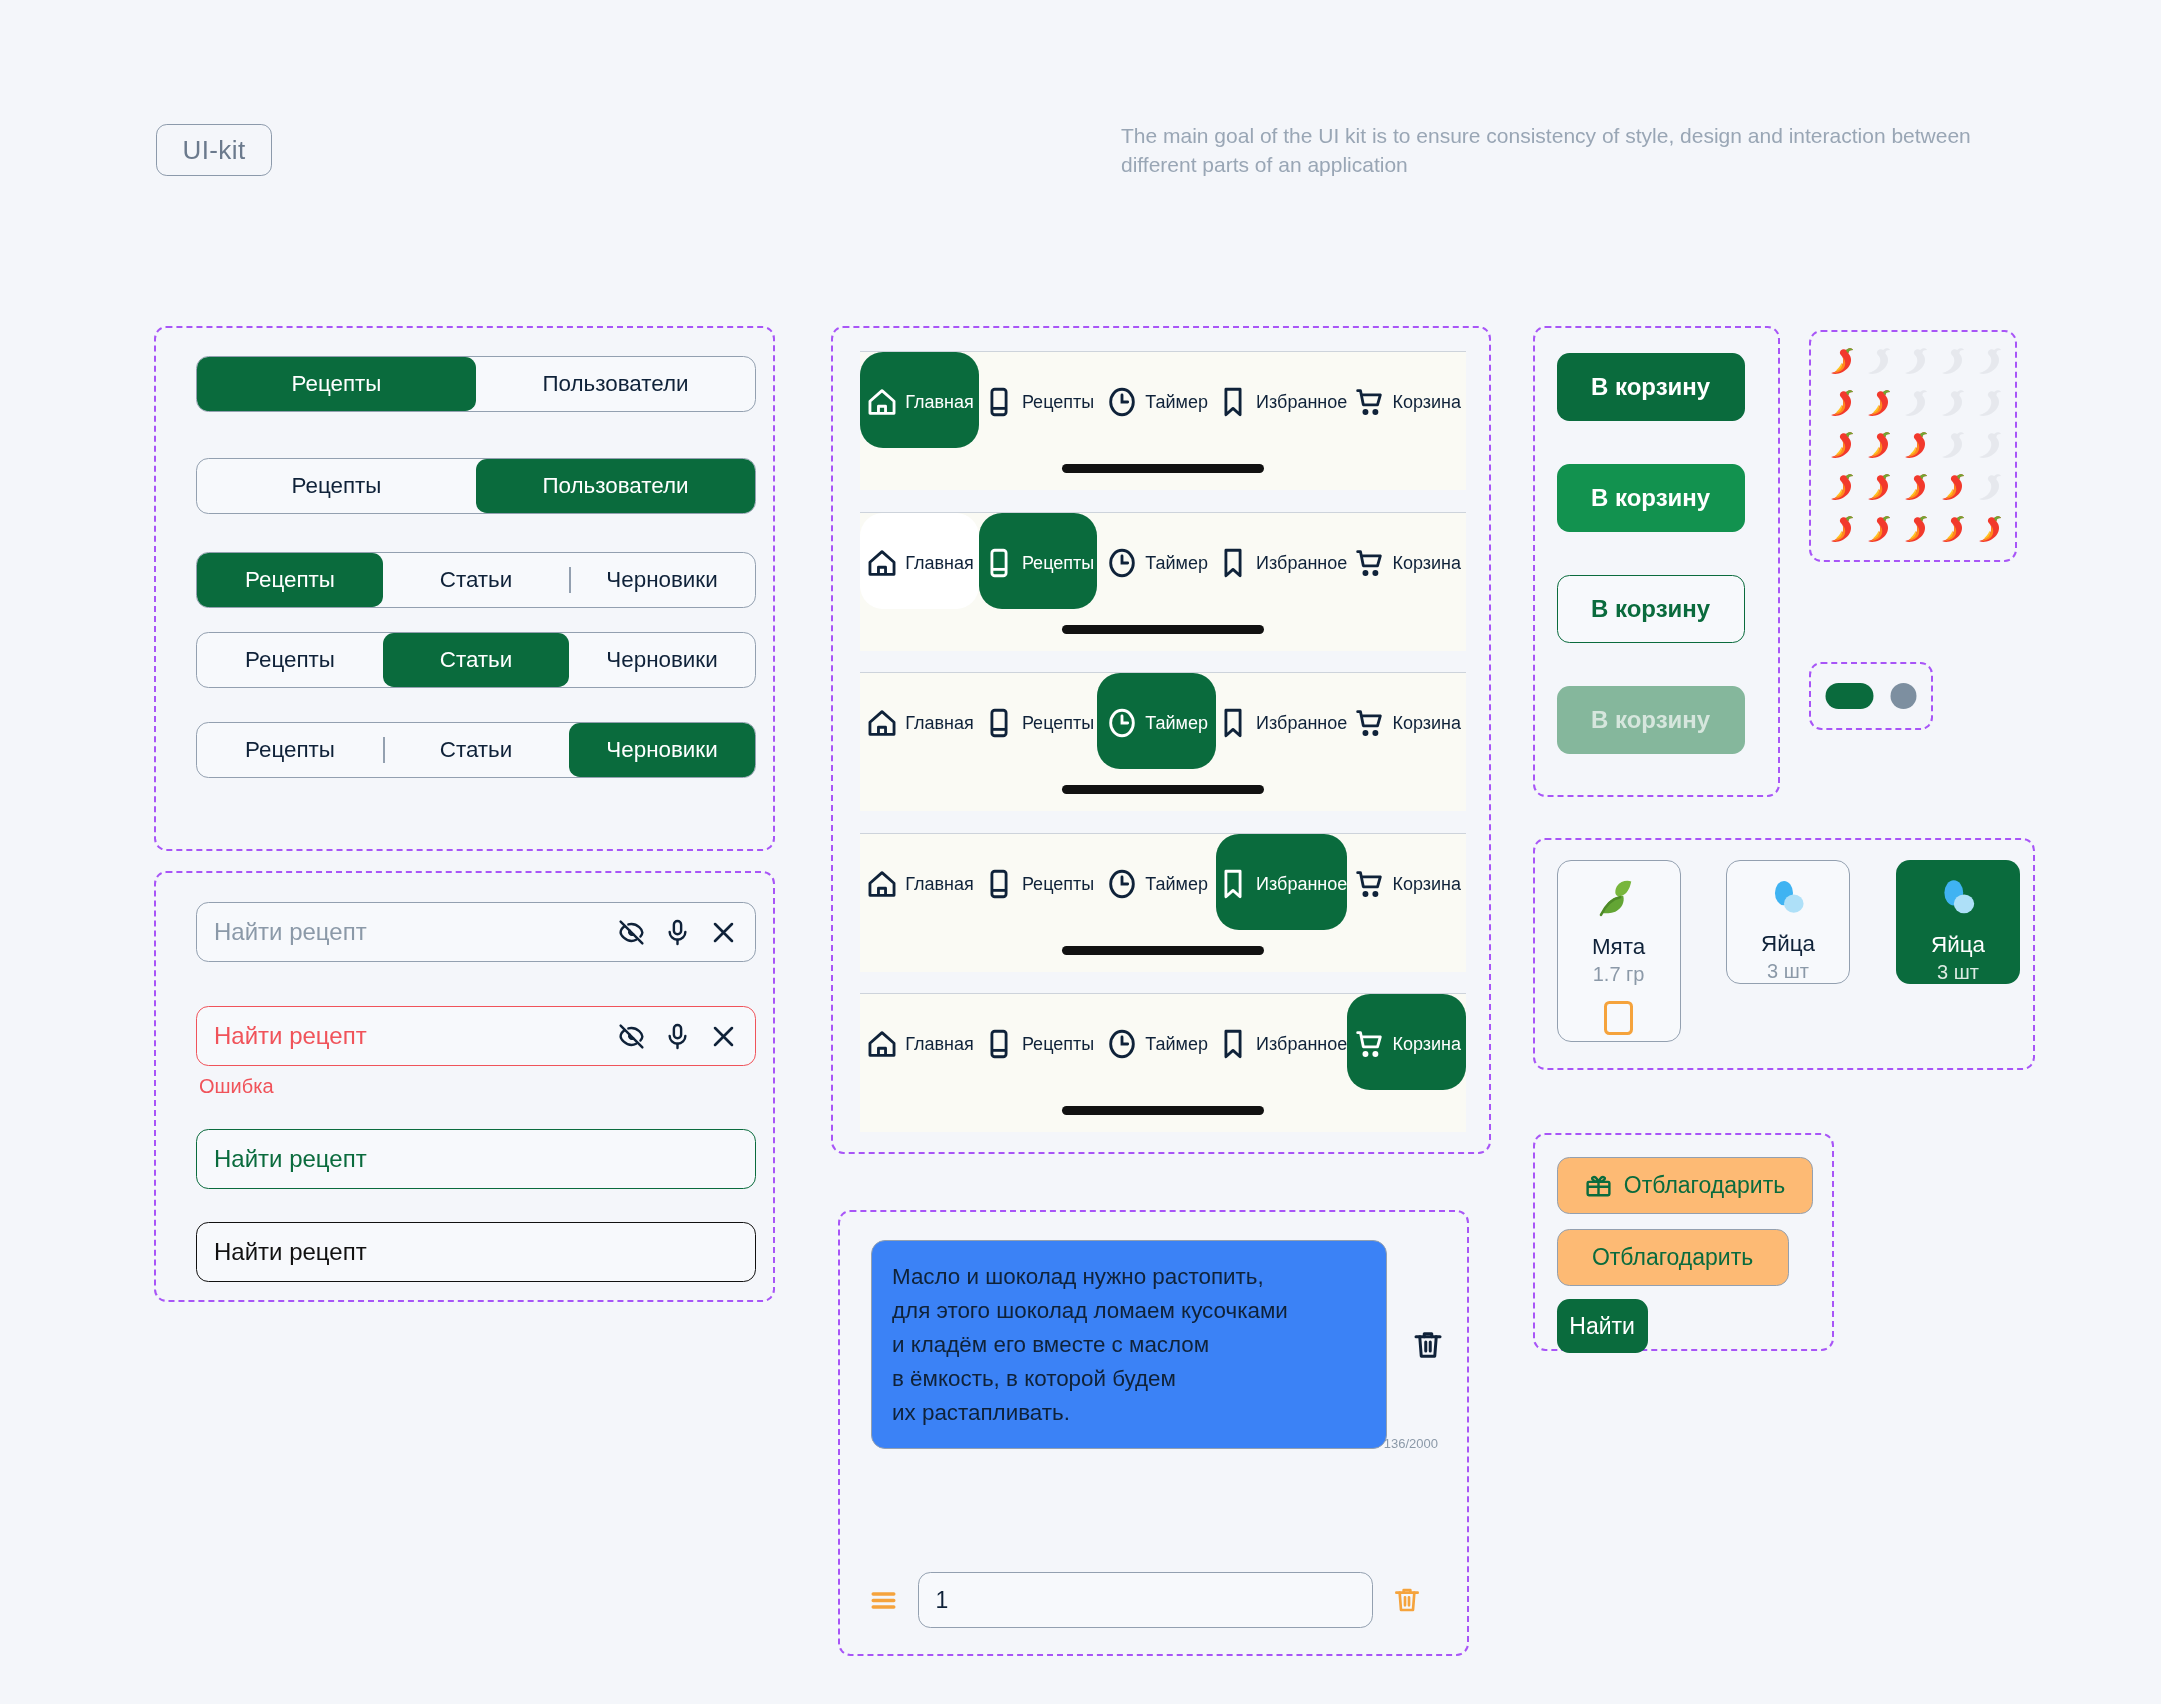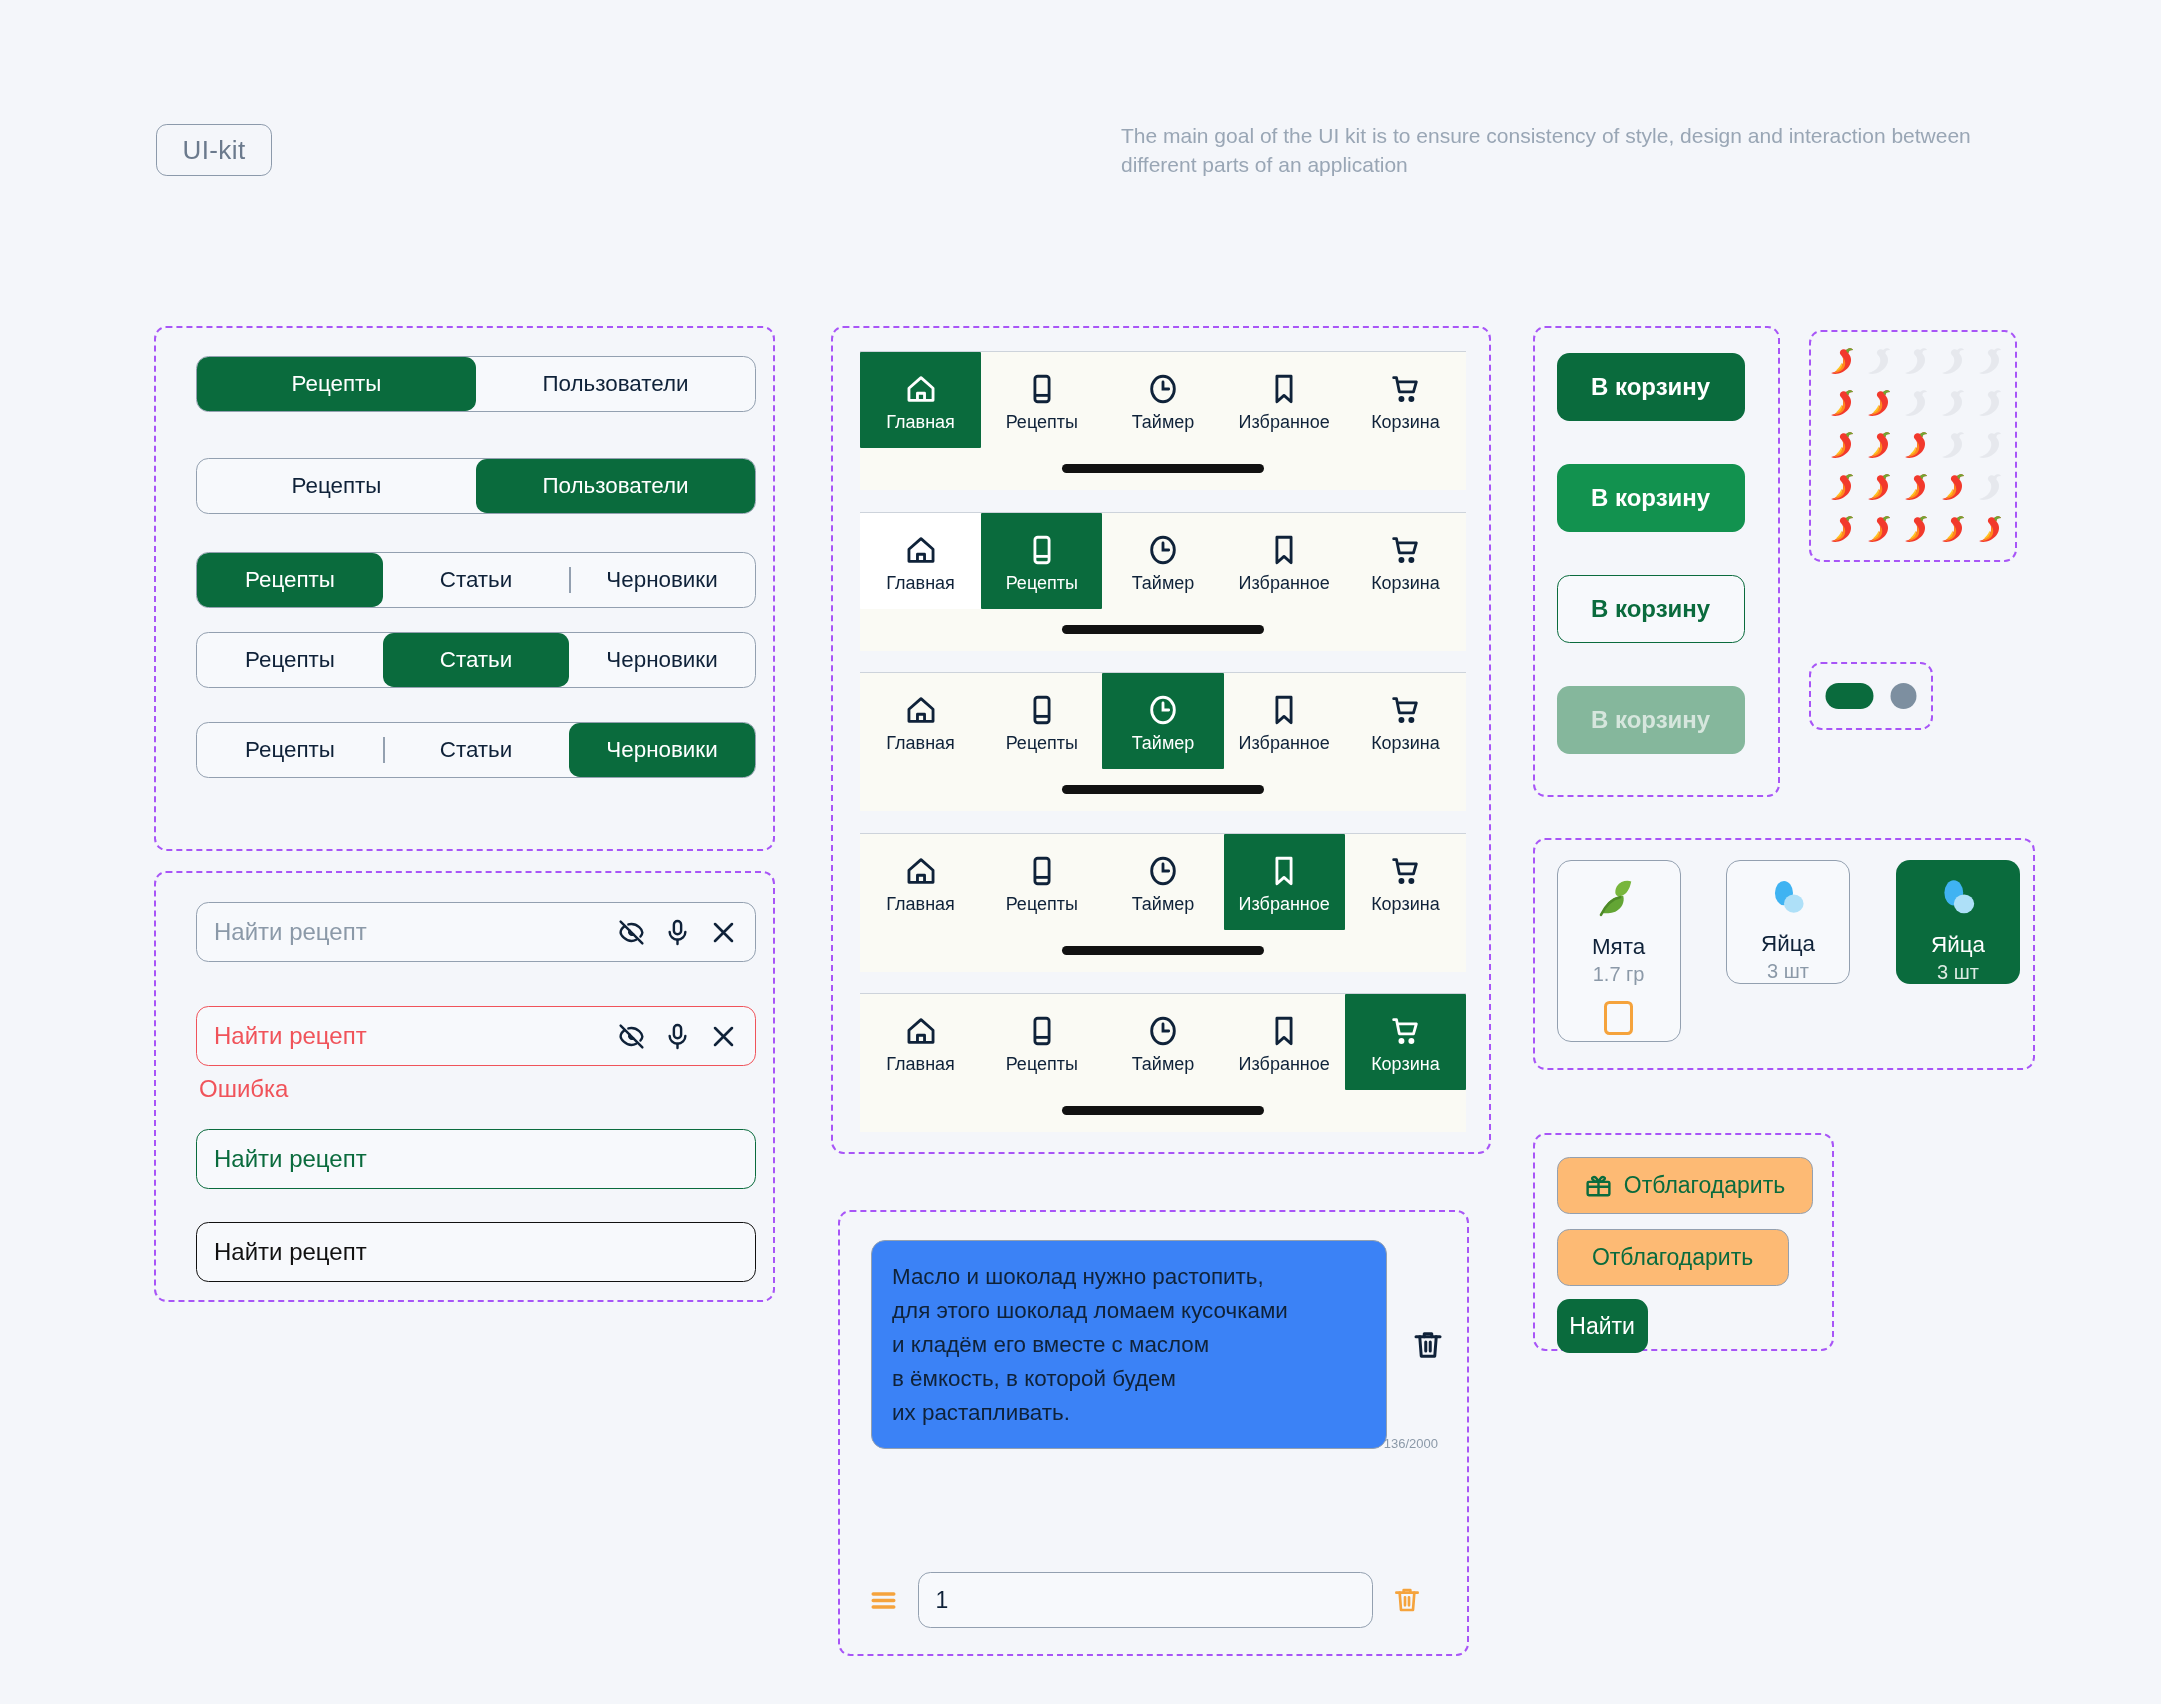--- a/index.html
+++ b/index.html
@@ -94,41 +94,41 @@
   .field-error .ftext { color: #F0535A; }
   .field-green { border: 1.5px solid #0A6B3D; }
   .field-green .ftext { color: #0A6B3D; }
   .field-black { border: 1.5px solid #111111; }
   .field-black .ftext { color: #111111; }
 
   .field-icons { display: flex; align-items: center; gap: 17px; }
   .ficon { width: 29px; height: 29px; display: block; }
   .err-msg {
     position: absolute; left: 43px;
-    font-size: 24px; color: #F0535A;
+    font-size: 20px; color: #F0535A;
   }
 
   
   .nav-panel { left: 831px; top: 326px; width: 660px; height: 828px; }
 
   .navbar {
     position: absolute;
     left: 27px;
     width: 606px;
     height: 139px;
     background: #FAFAF4;
     border-top: 1.5px solid #CDD3DB;
   }
   .nav-items { display: flex; height: 96px; }
   .nav-item {
     flex: 1;
-    display: flex; flex-direction: column;
+    display: flex; flex-direction: row;
     align-items: center; justify-content: center;
     gap: 6.2px;
-    border-radius: 1px;
+    border-radius: 23px;
     color: #0F2239;
     padding-top: 4.6px;
   }
   .nav-item.active { background: #0A6B3D; color: #FFFFFF; }
   .nav-item.white { background: #FFFFFF; }
   .nav-label { font-size: 18px; white-space: nowrap; }
   .nav-ico { width: 34px; height: 34px; display: block; }
   .home-indicator {
     position: absolute;
     left: 50%; transform: translateX(-50%);

